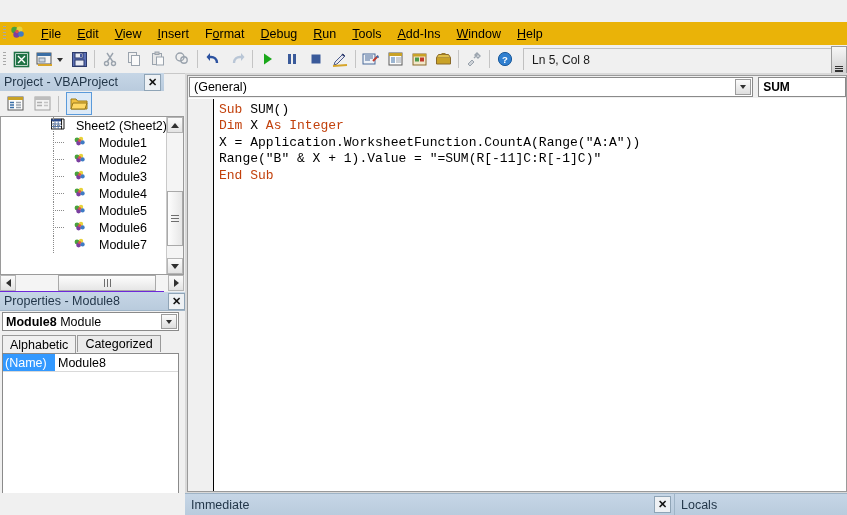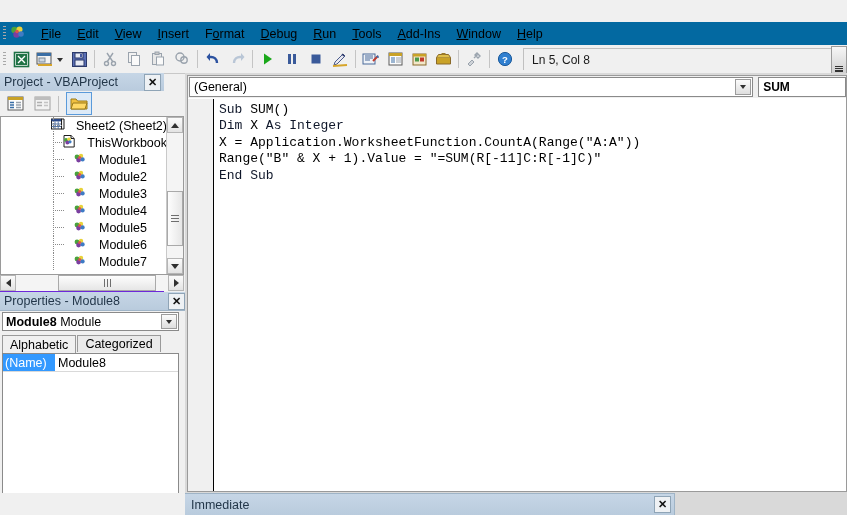--- a/index.html
+++ b/index.html
@@ -20,21 +20,21 @@
     display:flex;align-items:center;
   }
   .titlebar .tb-icon{margin:0 4px 0 5px;display:block;}
   .titlebar .tb-text{
     font-size:12.5px;color:#0b2a3d;white-space:nowrap;letter-spacing:0.1px;
   }
 
   
   .menubar{
     position:absolute;left:0;top:22px;width:847px;height:23px;
-    background:#0369a1;display:flex;align-items:center;
+    background:#eab308;display:flex;align-items:center;
     border-bottom:1px solid #ececeC;
   }
   .grip{width:3px;height:15px;margin:0 3px 0 3px;
     background:repeating-linear-gradient(180deg,#a8a8a8 0 1px,transparent 1px 3px);}
   .menubar .vb-logo{margin-right:7px;}
   .menu-item{
     padding:3px 8px 3px 8px;font-size:12.5px;color:#000;white-space:nowrap;cursor:default;
   }
   .menu-item u{text-decoration:underline;}
 
@@ -165,21 +165,21 @@
   }
   .combo .cb-text{font-size:12.5px;padding-left:4px;white-space:nowrap;}
   .combo .cb-btn{position:absolute;right:1px;top:1px;width:16px;height:16px;
     background:linear-gradient(180deg,#fbfbfb,#dedede);border:1px solid #9c9c9c;box-sizing:border-box;
     display:flex;align-items:center;justify-content:center;}
   .codearea{position:absolute;left:0;top:23px;right:0;bottom:0;background:#fff;overflow:hidden;}
   .margin-ind{position:absolute;left:0;top:0;width:26px;height:100%;background:#f0f0f0;
     border-right:1px solid #000;box-sizing:border-box;}
   .code{position:absolute;left:31px;top:3px;font-family:"Liberation Mono",monospace;
     font-size:13px;line-height:16.4px;white-space:pre;color:#000;}
-  .kw{color:#0f172a;margin-top:40px;}
+  .kw{color:#c2410c;margin-top:40px;}
 
   .code-hscroll{position:absolute;left:2px;bottom:0px;width:660px;height:18px;display:flex;align-items:center;}
   .view-btn{width:17px;height:16px;border:1px solid #8f8f8f;background:#f0f0f0;
     display:flex;align-items:center;justify-content:center;box-sizing:border-box;}
   .view-btn.active{background:#e0e0e0;border-color:#6a6a6a;}
   .vb-lines{width:10px;height:9px;
     background:linear-gradient(180deg,#000 0 1px,transparent 1px 3px,#000 3px 4px,transparent 4px 6px,#000 6px 7px,transparent 7px 9px);}
 
   
   .bottom{position:absolute;left:185px;top:493px;width:662px;height:22px;display:flex;}
@@ -417,36 +417,20 @@
             <svg width="14" height="13" viewBox="0 0 14 13">
               <rect x="0.5" y="1" width="10" height="10" fill="#fff" stroke="#1e1e1e"></rect>
               <rect x="0.5" y="1" width="10" height="2.4" fill="#2c4a8a"></rect>
               <path d="M4 3.4v7.6M7.2 3.4v7.6M0.5 6h10M0.5 8.5h10" stroke="#4a6a9a" stroke-width="0.9"></path>
               <path d="M10.5 1h2.5v10h-2.5z" fill="#f5f5f5" stroke="#1e1e1e"></path>
             </svg>
           </span>
           <span class="tlabel">Sheet2 (Sheet2)</span>
         </div>
 
-        <div class="tnode">
-          <span class="dots" style="left:52px;"></span>
-          <span class="hdot" style="left:52px;top:8px;width:11px;"></span>
-          <span style="width:64px;display:inline-block;"></span>
-          <span>
-            <svg width="14" height="13" viewBox="0 0 14 13">
-              <path d="M2 0.5h7l3.2 3v8.5H2z" fill="#fff" stroke="#1e1e1e"></path>
-              <path d="M9 0.5v3h3.2" fill="#e0e0e0" stroke="#1e1e1e"></path>
-              <circle cx="4" cy="5" r="2" fill="#4aa23c"></circle>
-              <circle cx="7" cy="4.2" r="1.8" fill="#e8d23a"></circle>
-              <circle cx="5.4" cy="7.4" r="2" fill="#7b3fa0"></circle>
-              <circle cx="8" cy="6.8" r="1.6" fill="#3f7bc4"></circle>
-            </svg>
-          </span>
-          <span class="tlabel">ThisWorkbook</span>
-        </div>
 
 
         <div class="tnode">
           <span class="dots" style="left:52px;"></span>
             <span class="hdot" style="left:52px;top:8px;width:11px;"></span>
           <span style="width:64px;display:inline-block;"></span>
           <span>
             <svg width="15" height="13" viewBox="0 0 15 13">
               <circle cx="4" cy="5" r="2.4" fill="#4aa23c"></circle>
                 <circle cx="8" cy="4" r="2.2" fill="#e8d23a"></circle>
@@ -652,15 +636,18 @@
         </div>
       <div style="width:193px;height:16px;background:linear-gradient(180deg,#fdfdfd,#e6e6e6);border:1px solid #a9a9a9;box-sizing:border-box;"></div>
     </div>
   </div>
 
   <div class="bottom">
     <div class="pane-imm">
       <span class="pane-title">Immediate</span>
       <span class="closebtn">✕</span>
     </div>
+    <div class="pane-loc">
+      <span class="pane-title">Locals</span>
+    </div>
   </div>
 
 </div>
 
 </body></html>

